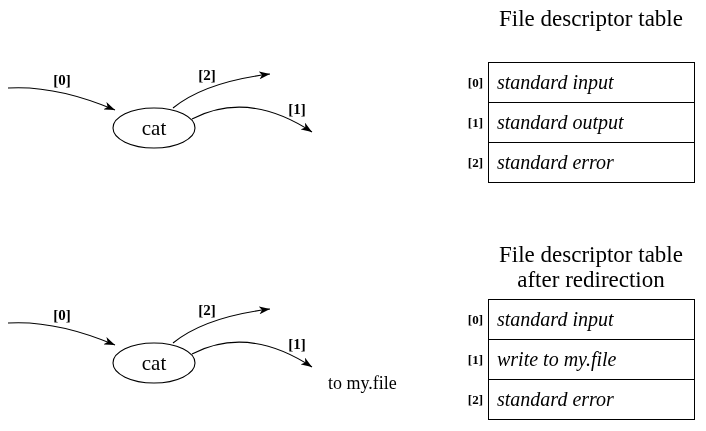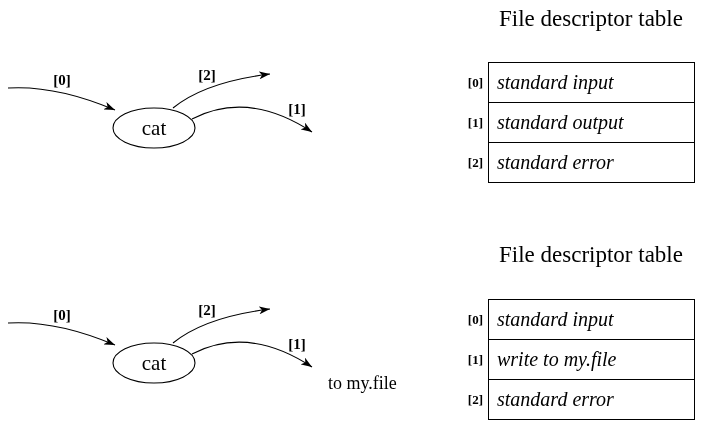--- a/index.html
+++ b/index.html
@@ -143,20 +143,21 @@
       <span class="fd-value">standard output</span>
     </div>
     <div class="fd-row">
       <span class="fd-index">[2]</span>
       <span class="fd-value">standard error</span>
     </div>
   </div>
 
   <div class="fd-title fd-title-after">
     <div>File descriptor table</div>
+    <div>after redirection</div>
   </div>
   <div class="fd-table fd-table-after">
     <div class="fd-row">
       <span class="fd-index">[0]</span>
       <span class="fd-value">standard input</span>
     </div>
     <div class="fd-row">
       <span class="fd-index">[1]</span>
       <span class="fd-value">write to my.file</span>
     </div>

